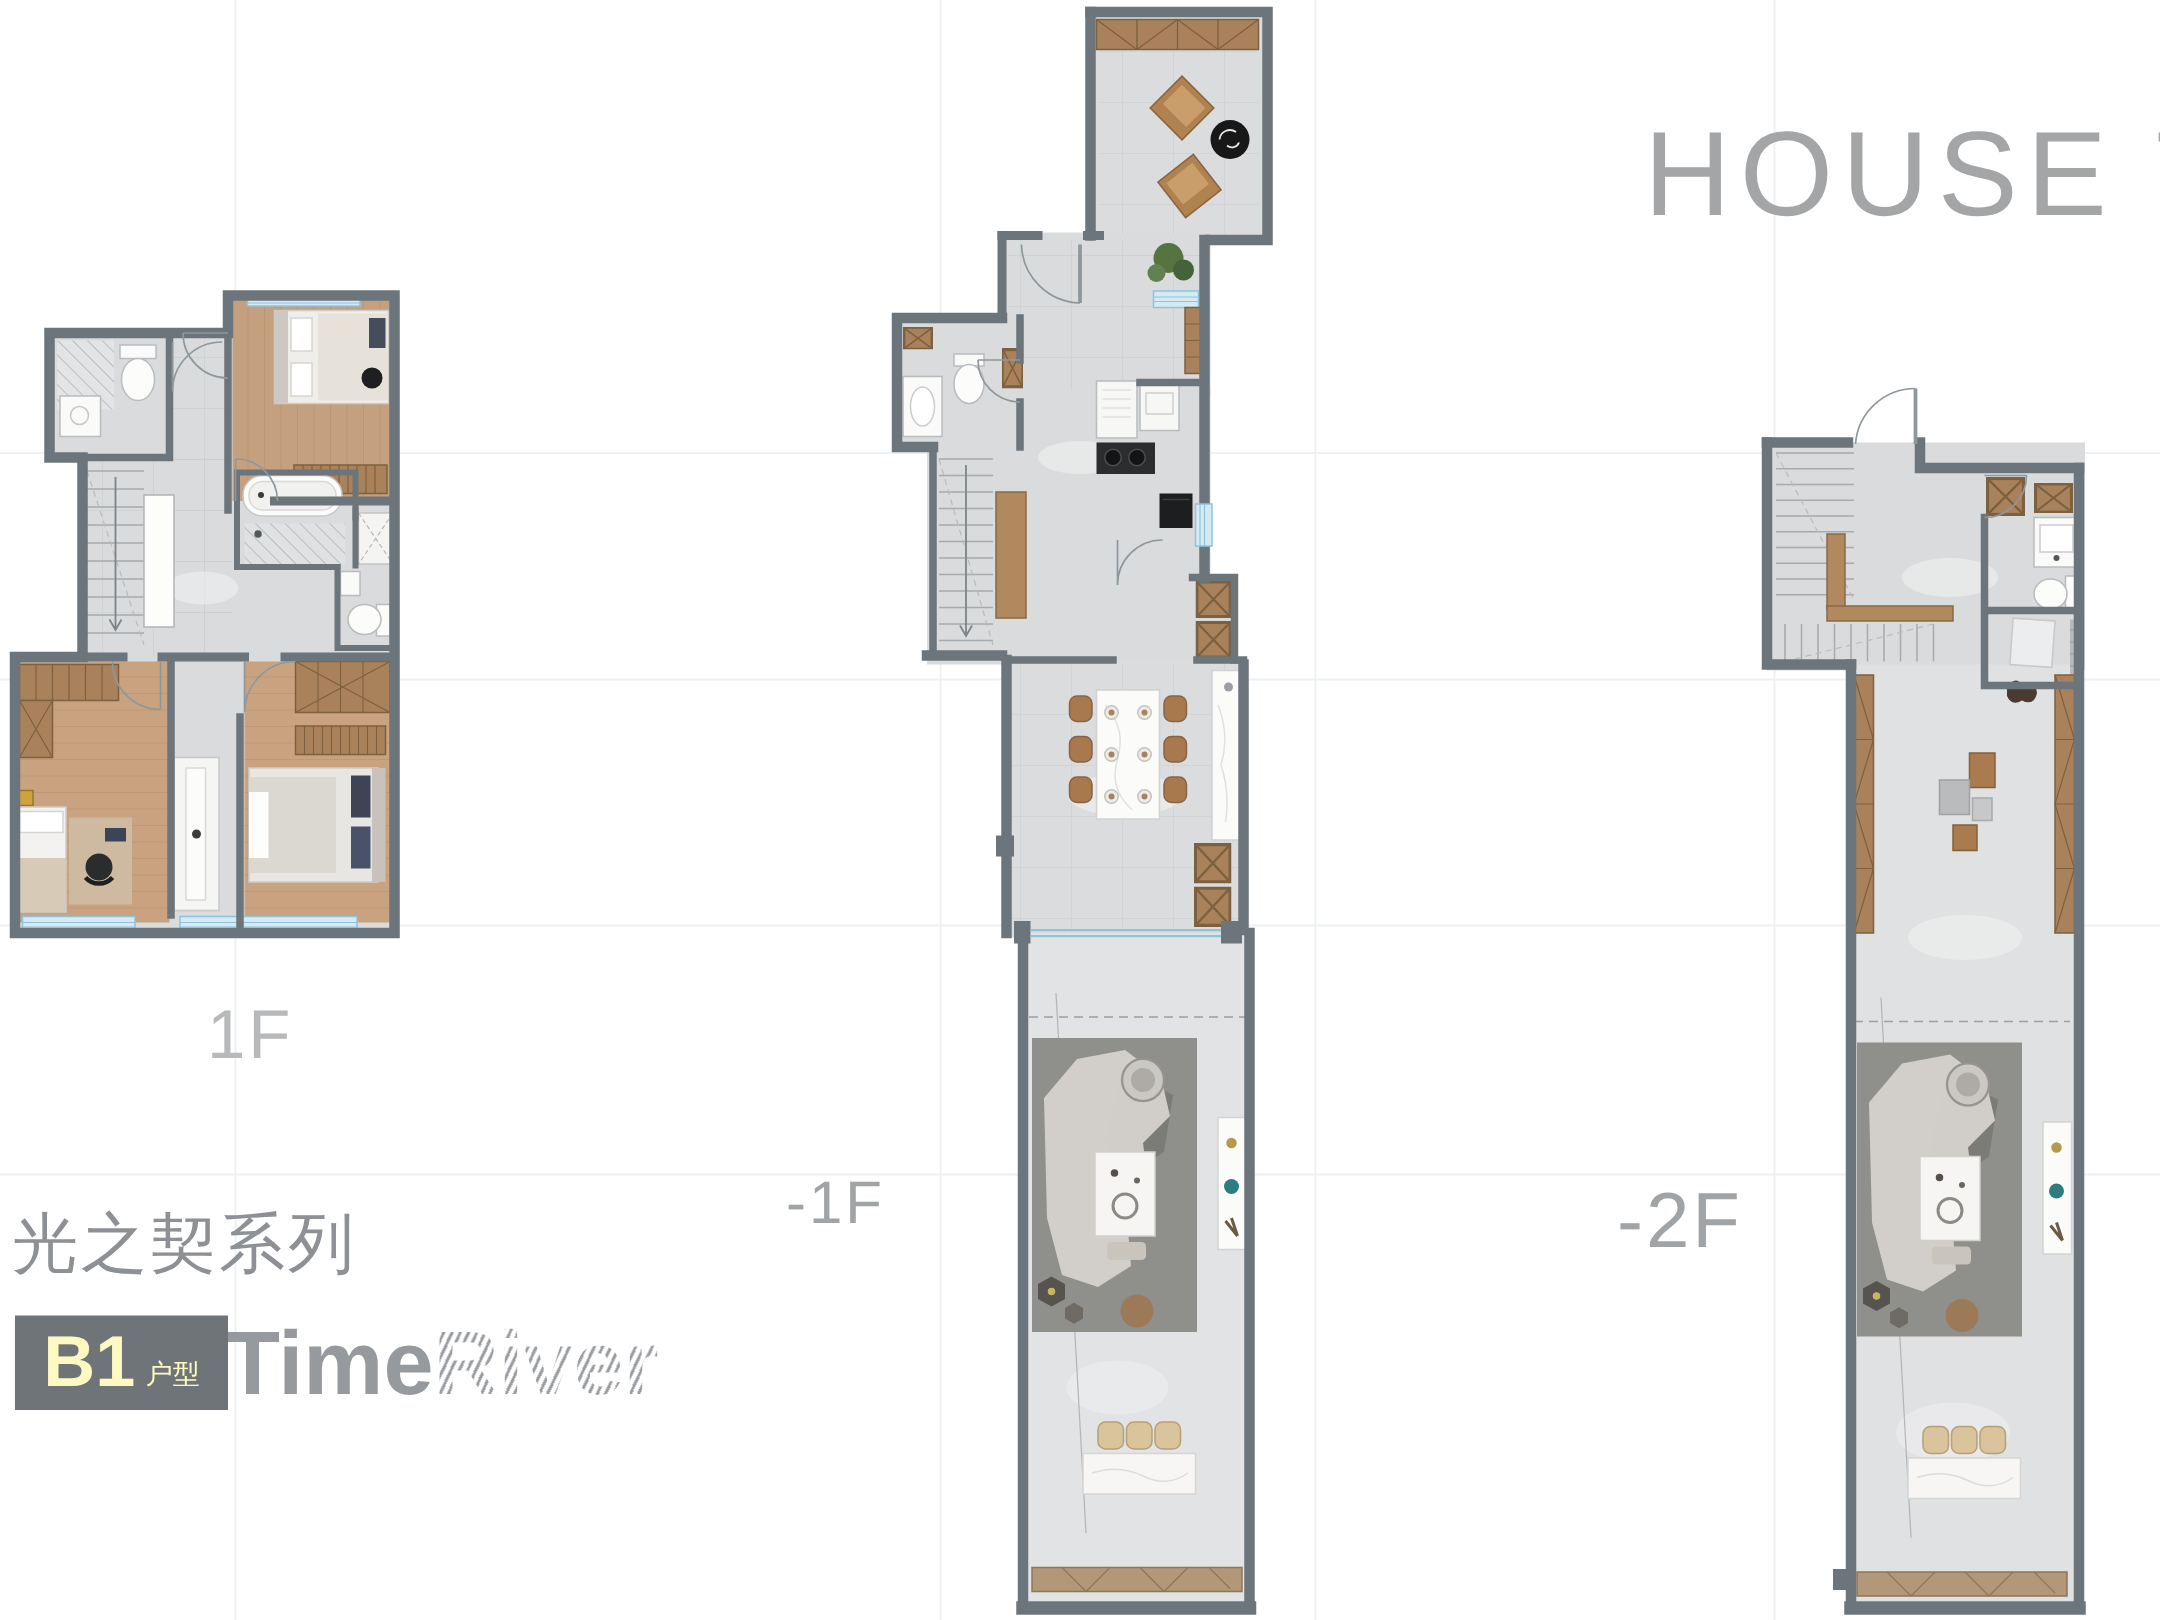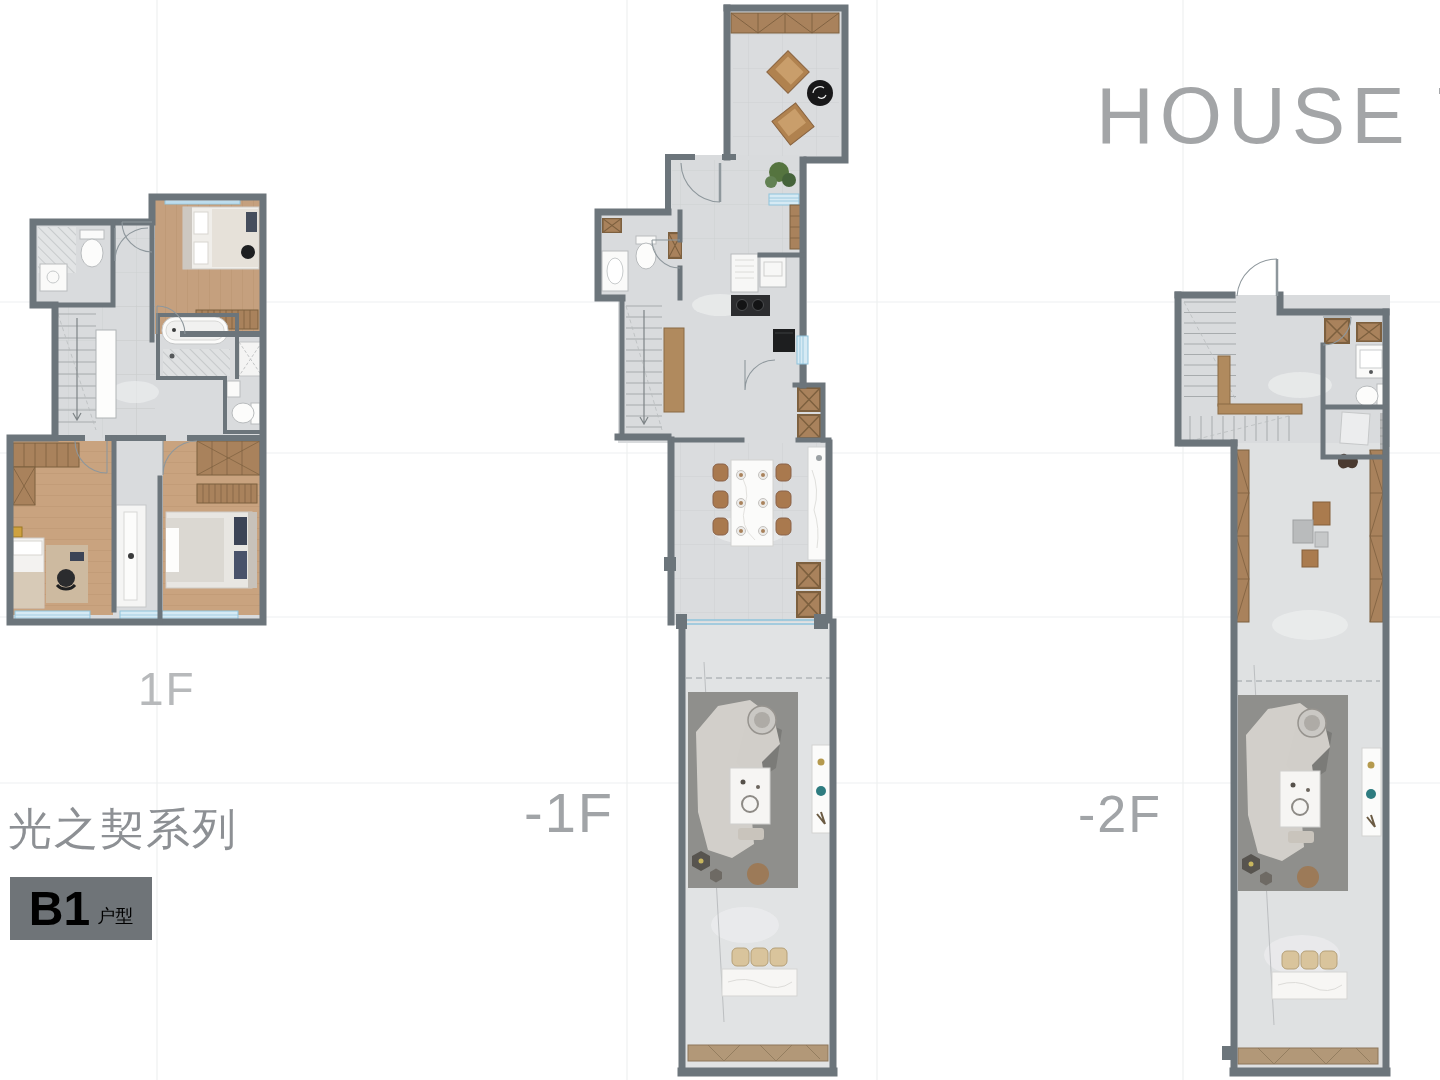--- a/index.html
+++ b/index.html
@@ -2,25 +2,25 @@
 <html><head>
 <meta charset="utf-8">
 <style>
   html,body{margin:0;padding:0;background:#fff;}
   .canvas{position:relative;width:1440px;height:1080px;background:#ffffff;overflow:hidden;
           font-family:"Liberation Sans", sans-serif;}
   .house-title{position:absolute;left:1096px;top:70px;font-size:80px;font-weight:400;
                color:#a3a5a7;letter-spacing:6px;white-space:nowrap;}
   .floor-label{position:absolute;font-weight:400;}
   .label-1f{left:138px;top:662px;font-size:46px;color:#b7b9bb;letter-spacing:2px;}
-  .label-m1f{left:524px;top:780px;font-size:56px;color:#a1a4a7;letter-spacing:2px;}
+  .label-m1f{left:524px;top:780px;font-size:40px;color:#a1a4a7;letter-spacing:2px;}
   .label-m2f{left:1078px;top:784px;font-size:52px;color:#a1a4a7;letter-spacing:2px;}
   .tagline{position:absolute;left:8px;top:800px;font-size:44px;color:#8d9094;letter-spacing:2px;}
   .brand{position:absolute;left:10px;top:877px;height:63px;display:flex;align-items:stretch;}
-  .badge{width:142px;height:63px;background:#6f7478;color:#000000;display:flex;
+  .badge{width:142px;height:63px;background:#6f7478;color:#fef9c3;display:flex;
          align-items:center;justify-content:center;gap:7px;position:relative;z-index:2;}
   .badge .code{font-size:48px;font-weight:bold;line-height:1;}
   .badge .suffix{font-size:18px;margin-top:14px;}
   .logo{display:flex;align-items:flex-end;margin-left:-2px;font-size:60px;font-weight:700;
         line-height:63px;letter-spacing:0px;white-space:nowrap;}
   .logo .t1{color:#96999d;}
   .logo .t2{color:#aaadb0;
             background:repeating-linear-gradient(115deg,#9a9da1 0 2px,rgba(255,255,255,0) 2px 5px);
             -webkit-background-clip:text;background-clip:text;-webkit-text-fill-color:transparent;}
   .series{position:absolute;left:8px;top:942px;font-size:34px;color:#a1a4a7;letter-spacing:2px;}
@@ -378,16 +378,20 @@
   <div class="floor-label label-m1f">-1F</div>
   <div class="floor-label label-m2f">-2F</div>
 
   <div class="tagline">光之契系列</div>
 
   <div class="brand">
     <div class="badge">
       <span class="code">B1</span>
       <span class="suffix">户型</span>
     </div>
+    <div class="logo">
+      <span class="t1">Time</span>
+      <span class="t2">River</span>
+    </div>
   </div>
 
 
 </div>
 
 </body></html>

